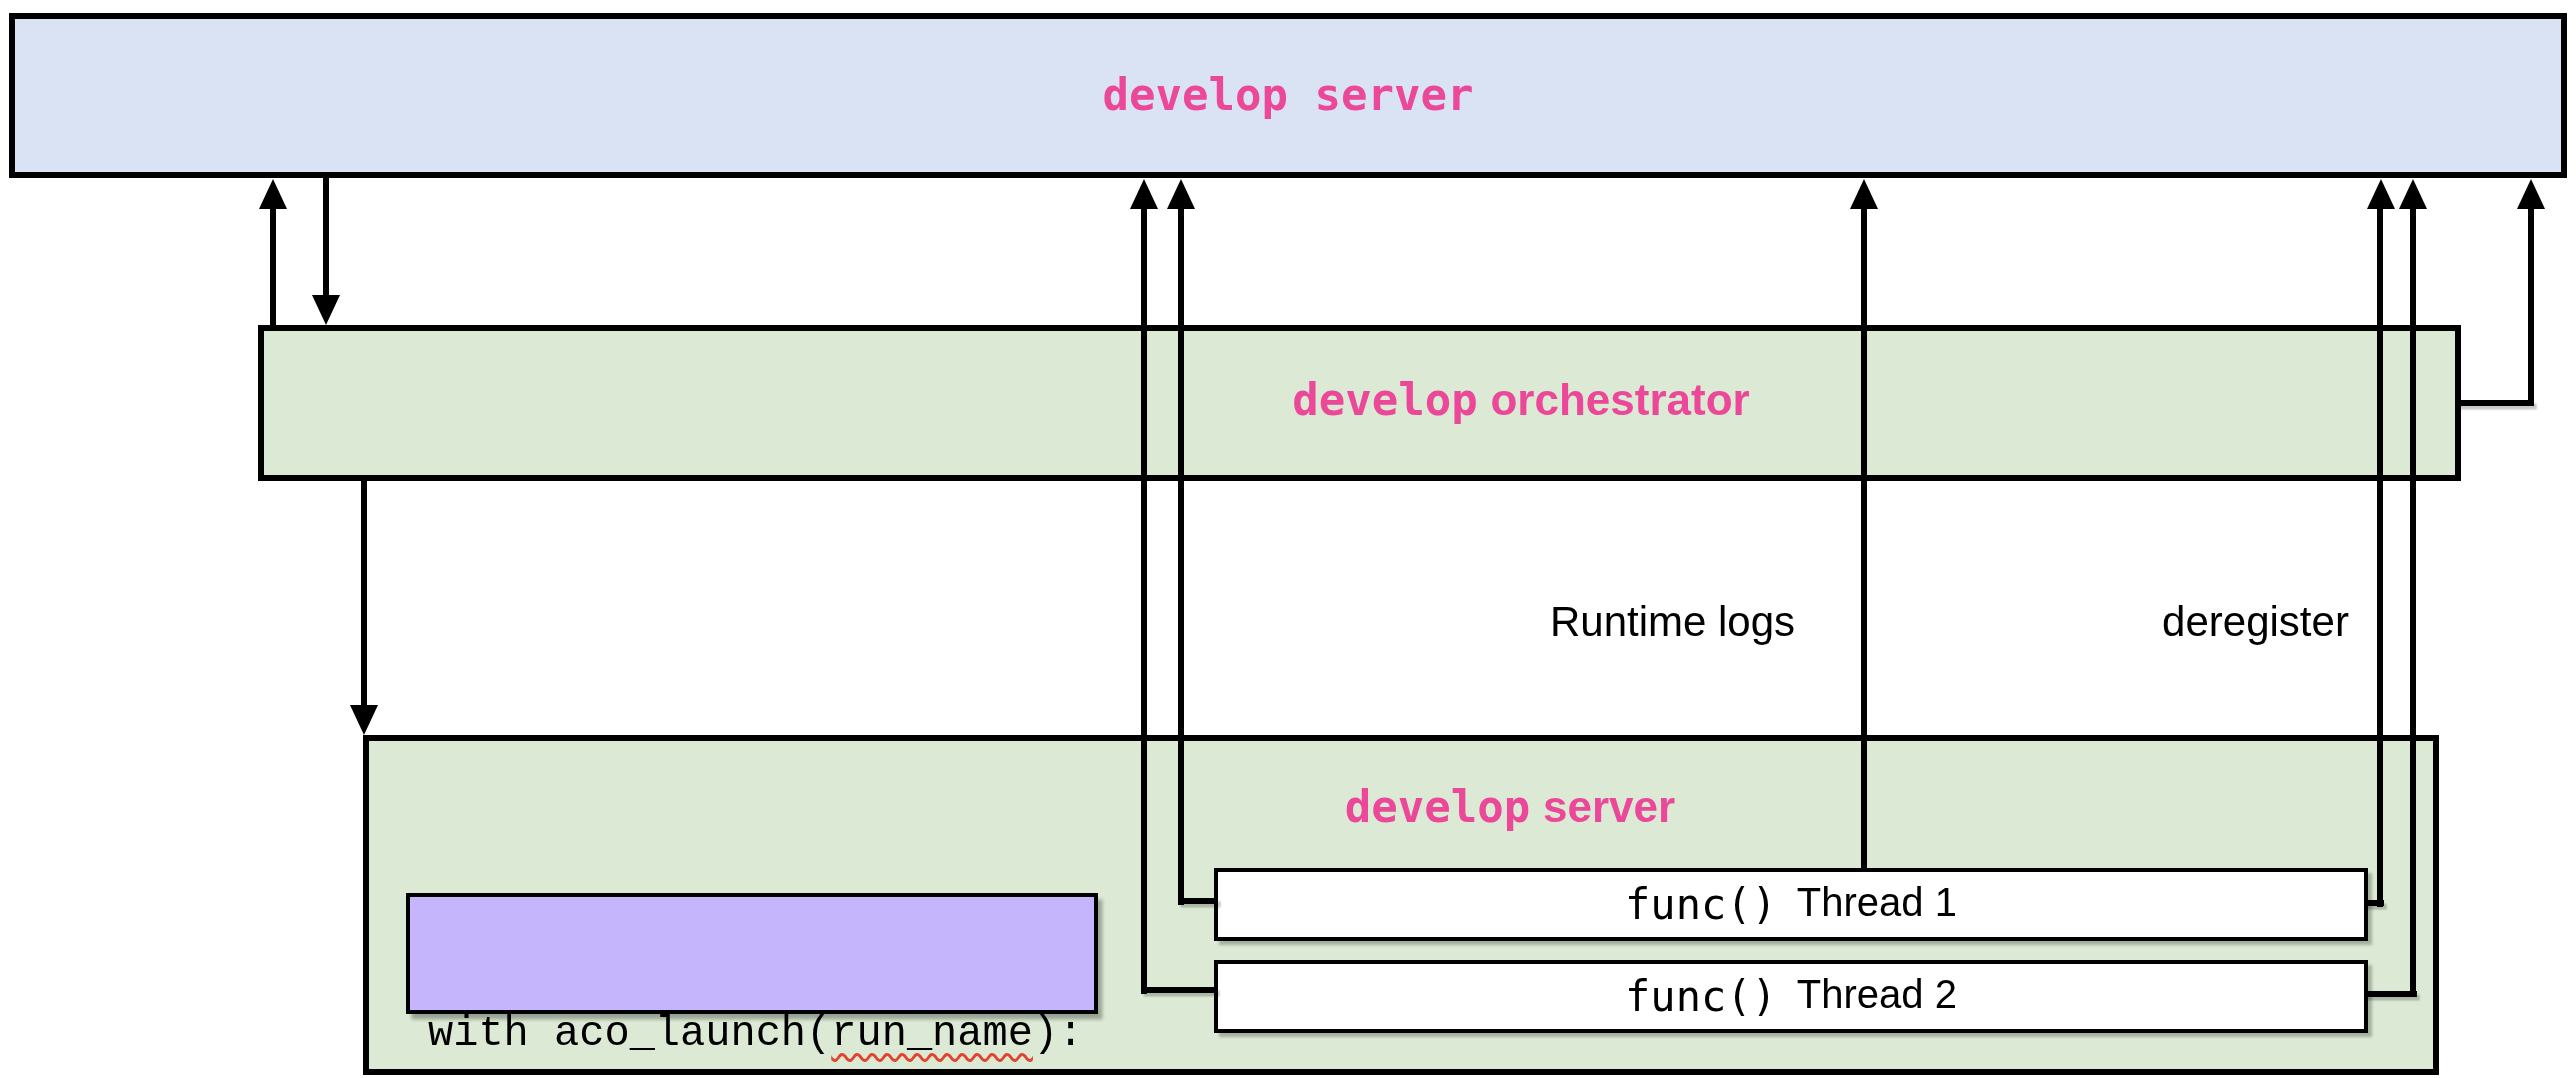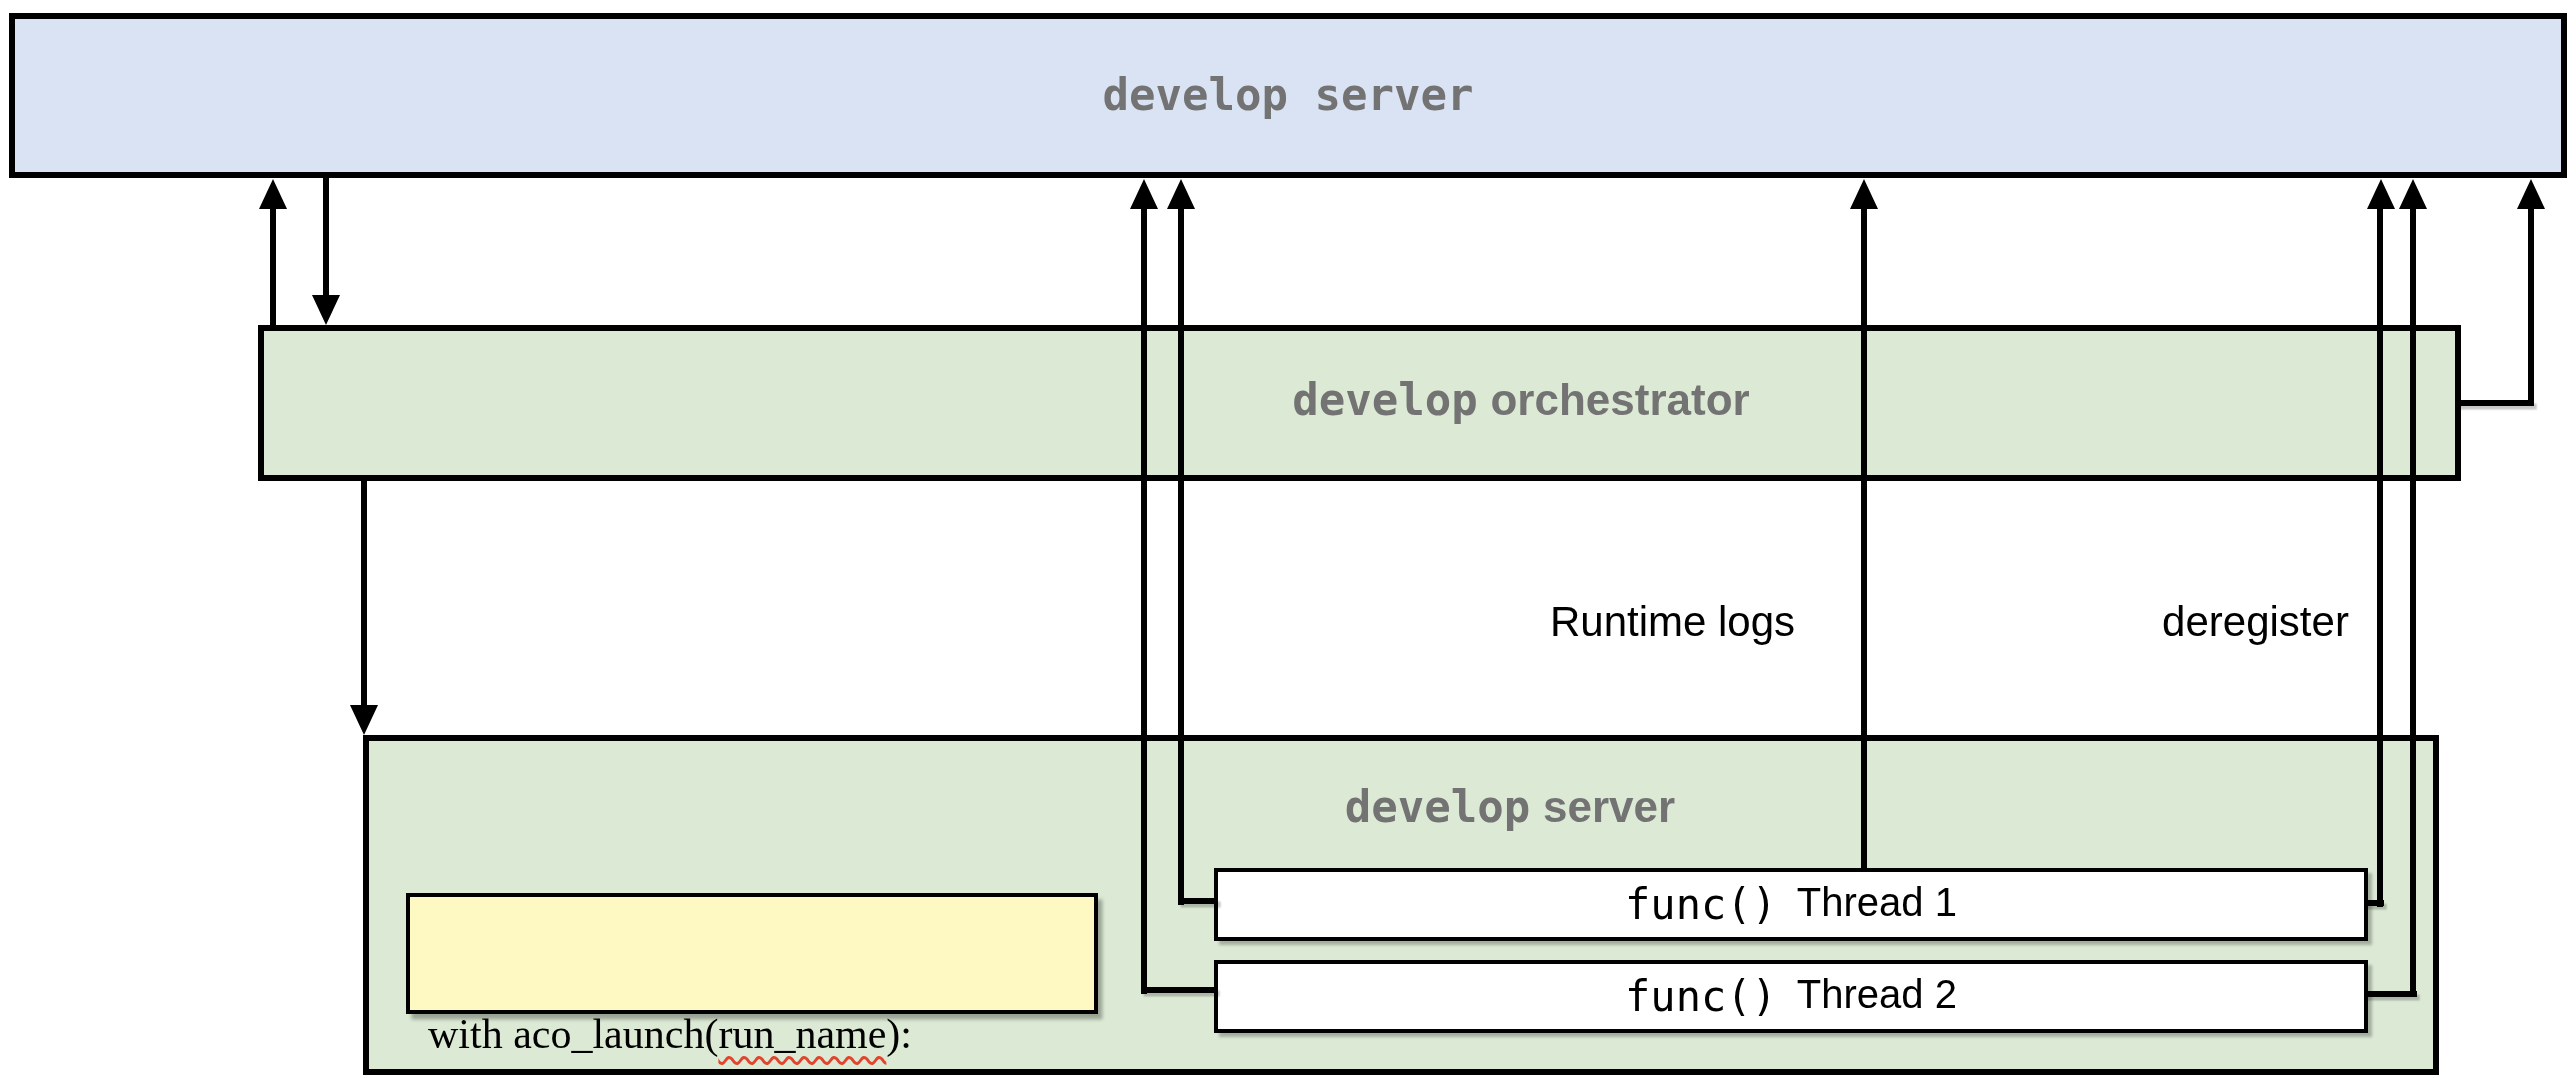--- a/index.html
+++ b/index.html
@@ -3,33 +3,33 @@
 <meta charset="utf-8">
 <style>
   html,body{margin:0;padding:0;background:#ffffff;}
   .canvas{position:relative;width:2576px;height:1079px;background:#ffffff;overflow:hidden;
           font-family:"Liberation Sans",sans-serif;}
   .box{position:absolute;box-sizing:border-box;border:6.3px solid #000;}
   .server-fill{background:#dae3f3;}
   .green-fill{background:#dcead5;}
   .whitebox{position:absolute;box-sizing:border-box;border:4.5px solid #000;background:#fff;
             box-shadow:4.5px 5.4px 2.7px rgba(0,0,0,.25);display:flex;align-items:center;justify-content:center;}
-  .title{position:absolute;text-align:center;font-weight:bold;font-size:44px;line-height:63px;color:#737373;}
+  .title{position:absolute;text-align:center;font-weight:bold;font-size:44px;line-height:63px;color:#ec4899;}
   .mono{font-family:"DejaVu Sans Mono",monospace;}
   .sans{font-family:Liberation Sans, sans-serif;}
   .edge-label{position:absolute;font-size:42px;line-height:63px;color:#000;text-align:center;
               font-family:"Liberation Sans",sans-serif;}
   .vline,.hseg{position:absolute;background:#000;}
   .hseg{box-shadow:2.7px 3.6px 1.8px rgba(0,0,0,.22);}
   .ah-up{position:absolute;width:0;height:0;border-left:14.5px solid transparent;
          border-right:14.5px solid transparent;border-bottom:30px solid #000;}
   .ah-down{position:absolute;width:0;height:0;border-left:14.5px solid transparent;
            border-right:14.5px solid transparent;border-top:30px solid #000;}
-  .codebox{position:absolute;box-sizing:border-box;border:4.5px solid #000;background:#fef9c3;
-           box-shadow:5.4px 6.3px 3.6px rgba(0,0,0,.3);font-family:Liberation Serif, serif;
+  .codebox{position:absolute;box-sizing:border-box;border:4.5px solid #000;background:#c4b5fd;
+           box-shadow:5.4px 6.3px 3.6px rgba(0,0,0,.3);font-family:Liberation Mono, monospace;
            font-size:42px;line-height:52px;color:#000;padding:7.3px 0 0 18px;white-space:pre;}
   .squiggle{text-decoration-line:underline;text-decoration-style:wavy;
             text-decoration-color:#e0462f;text-decoration-thickness:2.7px;text-underline-offset:8.2px;}
   .thread-label{display:flex;align-items:flex-start;gap:20px;font-size:40px;color:#000;}
   .thread-label .mono{font-size:42px;}
 </style>
 </head>
 <body>
 
 <div class="canvas">

